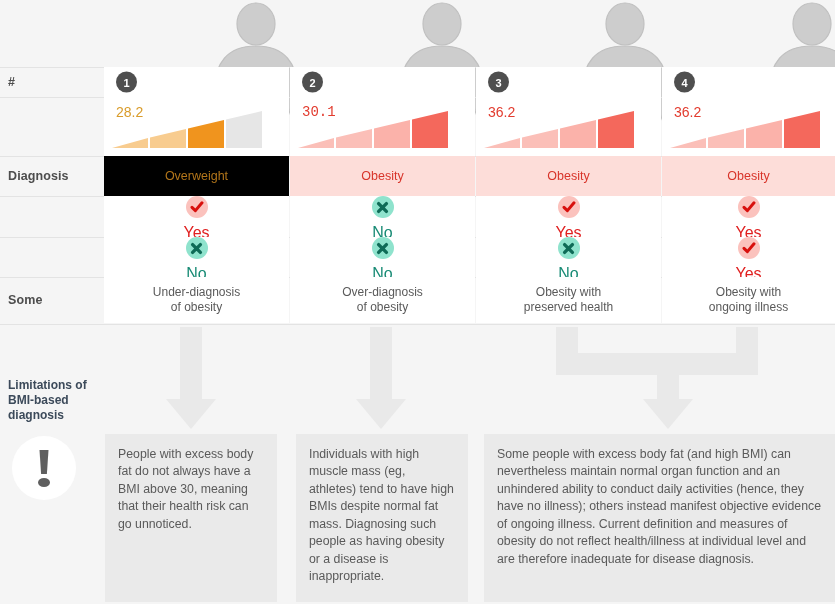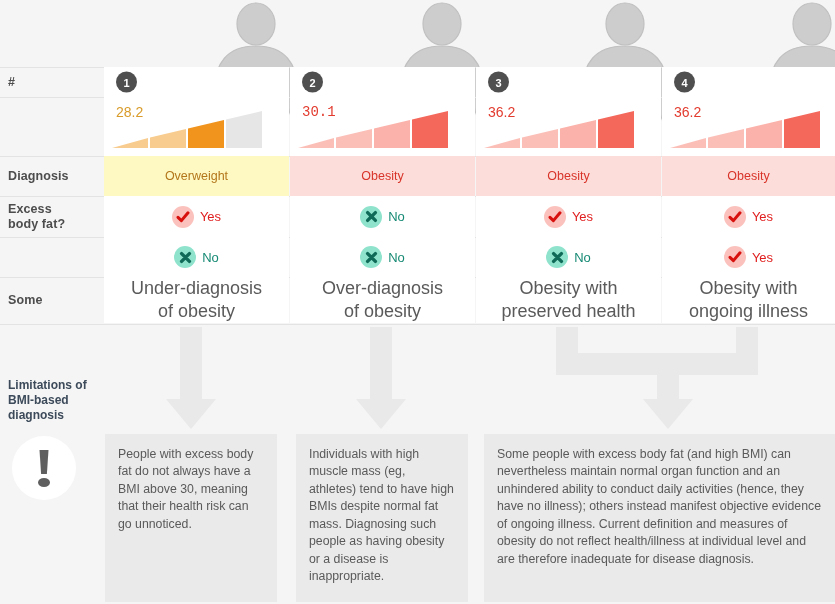--- a/index.html
+++ b/index.html
@@ -53,33 +53,33 @@
   .bars{position:absolute;left:8px;bottom:8px;width:150px;height:38px;}
 
   .diagtxt{
     width:100%;height:100%;display:flex;align-items:center;justify-content:center;
     font-size:12.5px;
   }
   .diagtxt.ow{color:#b3761a;}
   .diagtxt.ob{color:#d8342a;}
 
   .yn{
-    width:100%;height:100%;display:flex;align-items:center;justify-content:center;
-    gap:6px;font-size:13px;
+    width:100%;height:100%;display:flex;align-items:center;justify-content:space-between;
+    gap:6px;font-size:16px;flex-direction:column;
   }
   .yn .lab.yes{color:#e02020;}
   .yn .lab.no{color:#178a74;}
   .ic{width:22px;height:22px;border-radius:50%;display:flex;align-items:center;justify-content:center;flex:none;}
   .ic.yes{background:#fbc2bd;}
   .ic.no{background:#8fe3cd;}
 
   .notetxt{
     width:100%;height:100%;display:flex;flex-direction:column;
     align-items:center;justify-content:center;
-    font-size:18px;color:#5a5a5a;line-height:1.28;text-align:center;
+    font-size:12px;color:#5a5a5a;line-height:1.28;text-align:center;
   }
 
   
   .arrows{position:absolute;left:0;top:323px;width:835px;height:110px;}
 
   
   .limtitle{
     position:absolute;left:8px;top:378px;width:110px;
     font-size:12px;font-weight:bold;color:#3c4a5a;line-height:1.25;
   }
@@ -214,40 +214,36 @@
           </svg>
         </div>
       </div>
     </div>
 
     <div class="row" id="r-diag">
       <div class="rowline"></div>
       <div class="rowlabel">
         <span>Diagnosis</span>
       </div>
-      <div class="cell" style="left:104px;width:185px;background:#fef9c3;">
+      <div class="cell" style="left:104px;width:185px;background:#000000;">
         <div class="diagtxt ow">Overweight</div>
       </div>
       <div class="cell" style="left:290px;width:185px;background:#fdddd9;">
         <div class="diagtxt ob">Obesity</div>
       </div>
       <div class="cell" style="left:476px;width:185px;background:#fdddd9;">
         <div class="diagtxt ob">Obesity</div>
       </div>
       <div class="cell" style="left:662px;width:173px;background:#fdddd9;">
         <div class="diagtxt ob">Obesity</div>
       </div>
     </div>
 
     <div class="row" id="r-fat">
       <div class="rowline"></div>
-      <div class="rowlabel">
-        <span>Excess</span>
-        <span>body fat?</span>
-      </div>
 
       <div class="cell white" style="left:104px;width:185px;">
         <div class="yn">
           <span class="ic yes">
             <svg width="14" height="14" viewBox="0 0 14 14">
                 <path d="M2 7.3 L5.4 10.6 L12 2.8" fill="none" stroke="#d8100d" stroke-width="3" stroke-linecap="round" stroke-linejoin="round"></path>
               </svg>
           </span>
           <span class="lab yes">Yes</span>
         </div>

